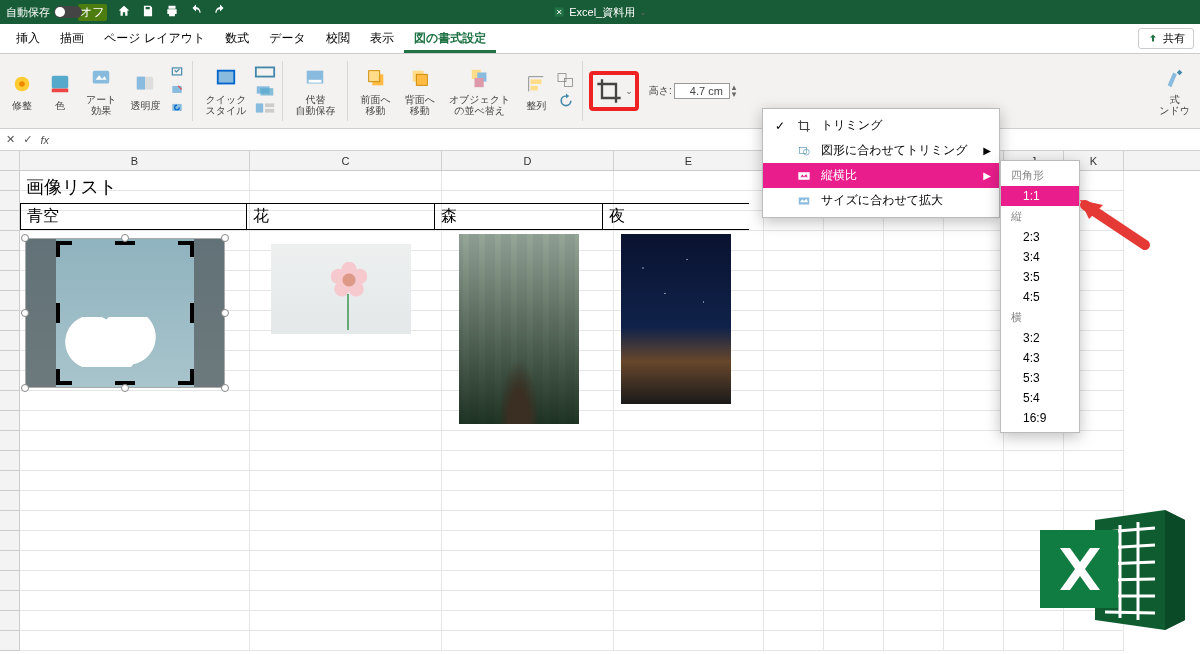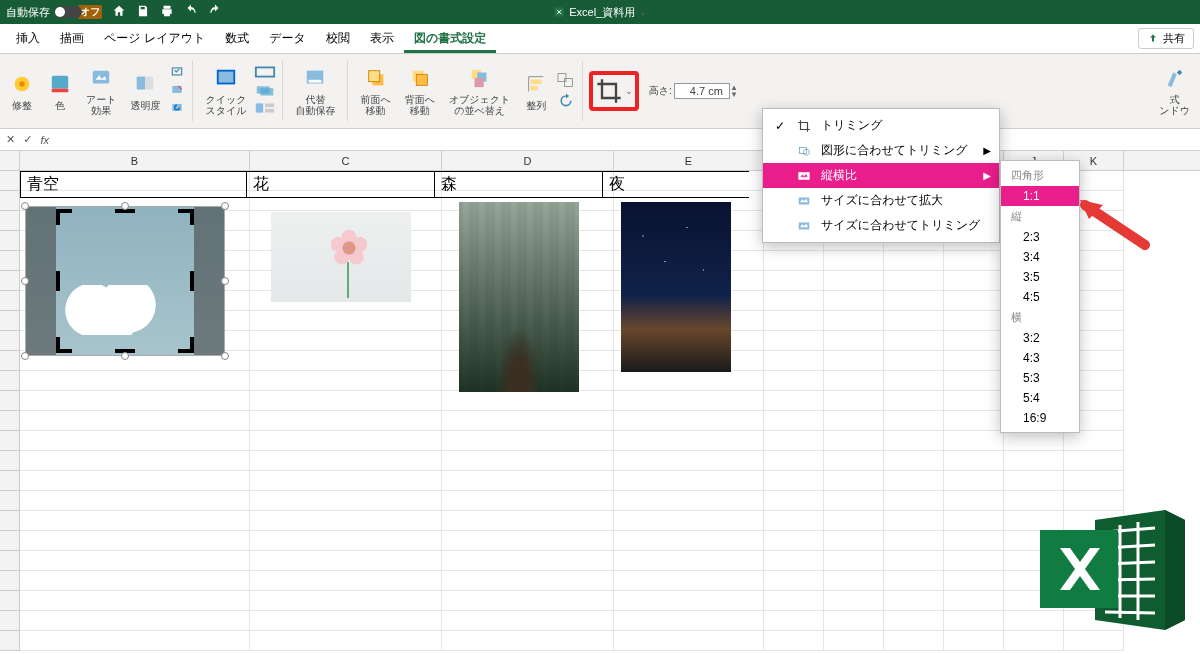--- a/index.html
+++ b/index.html
@@ -3,21 +3,21 @@
 <meta charset="utf-8">
 <style>
   * { box-sizing: border-box; margin: 0; padding: 0; font-family: "Hiragino Sans", "Meiryo", sans-serif; }
   body { width: 1200px; height: 654px; overflow: hidden; background: #fff; position: relative; }
 
   
   .titlebar { height: 24px; background: #185c37; display: flex; align-items: center; color: #fff; font-size: 11px; padding: 0 6px; }
   .autosave { display: flex; align-items: center; gap: 4px; }
   .toggle { width: 28px; height: 12px; background: #444; border-radius: 6px; position: relative; }
   .toggle::after { content:""; position:absolute; left:1px; top:1px; width:10px; height:10px; background:#fff; border-radius:50%; }
-  .toggle-label { font-size:10px; background:#a16207; padding:0 2px; border-radius:2px; margin-left:-8px;font-weight:bold; }
+  .toggle-label { font-size:12px; background:#4d7c0f; padding:0 2px; border-radius:2px; margin-left:-8px; }
   .qat { display:flex; gap:10px; margin-left:10px; }
   .qat svg { width:14px; height:14px; fill:#fff; }
   .title-center { position:absolute; left:50%; transform:translateX(-50%); display:flex; align-items:center; gap:4px; }
   .title-center svg { width:12px; height:12px; }
 
   
   .tabs { height: 30px; background: #fff; border-bottom: 1px solid #ccc; display:flex; align-items:flex-end; padding:0 6px; font-size:12px; position:relative; }
   .tab { padding: 6px 10px; cursor:pointer; }
   .tab.active { color:#217346; border-bottom:3px solid #217346; padding-bottom:3px; font-weight:600; }
   .share-btn { position:absolute; right:6px; top:4px; border:1px solid #ccc; padding:2px 8px; font-size:11px; border-radius:3px; display:flex; align-items:center; gap:4px; }
@@ -672,20 +672,21 @@
         <div class="cell" style="width: 60px;"></div>
         <div class="cell" style="width: 60px;"></div>
         <div class="cell" style="width: 60px;"></div>
         <div class="cell" style="width: 60px;"></div>
         <div class="cell" style="width: 60px;"></div>
         <div class="cell" style="width: 60px;"></div>
       </div>
     </div>
 
   <div class="content">
+    <div class="title-cell">画像リスト</div>
     <table class="img-table">
       <tbody>
           <tr>
         <td style="width:226px">青空</td>
         <td style="width:188px">花</td>
         <td style="width:168px">森</td>
         <td style="width:146px;border-right:none">夜</td>
       </tr>
       <tr>
         <td class="imgcell" style="border:none;padding-top:8px">
@@ -760,30 +761,20 @@
   <div class="mitem">
     <span class="mcheck"></span>
     <span class="micon">
         <svg viewBox="0 0 24 24">
           <rect x="3" y="6" width="18" height="12" fill="#8bd"></rect>
           <path d="M5 14l4-5 3 3 4-4 3 6z" fill="#fff"></path>
         </svg>
       </span>
     <span>サイズに合わせて拡大</span>
   </div>
-  <div class="mitem">
-    <span class="mcheck"></span>
-    <span class="micon">
-        <svg viewBox="0 0 24 24">
-          <rect x="3" y="6" width="18" height="12" fill="#8bd"></rect>
-          <path d="M5 14l4-5 3 3 4-4 3 6z" fill="#fff"></path>
-        </svg>
-      </span>
-    <span>サイズに合わせてトリミング</span>
-  </div>
 </div>
 
 <div class="menu2">
   <div class="m2head">四角形</div>
   <div class="m2item sel">1:1</div>
   <div class="m2head">縦</div>
   <div class="m2item">2:3</div>
   <div class="m2item">3:4</div>
   <div class="m2item">3:5</div>
   <div class="m2item">4:5</div>

